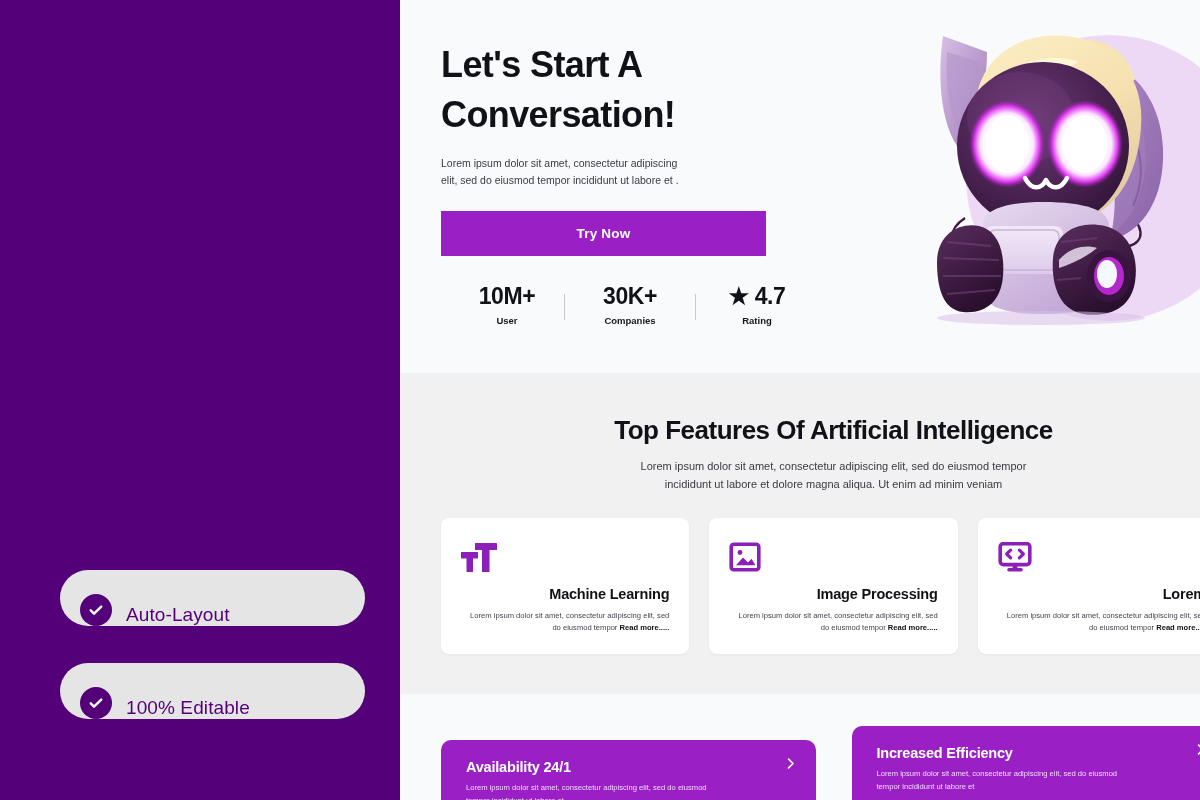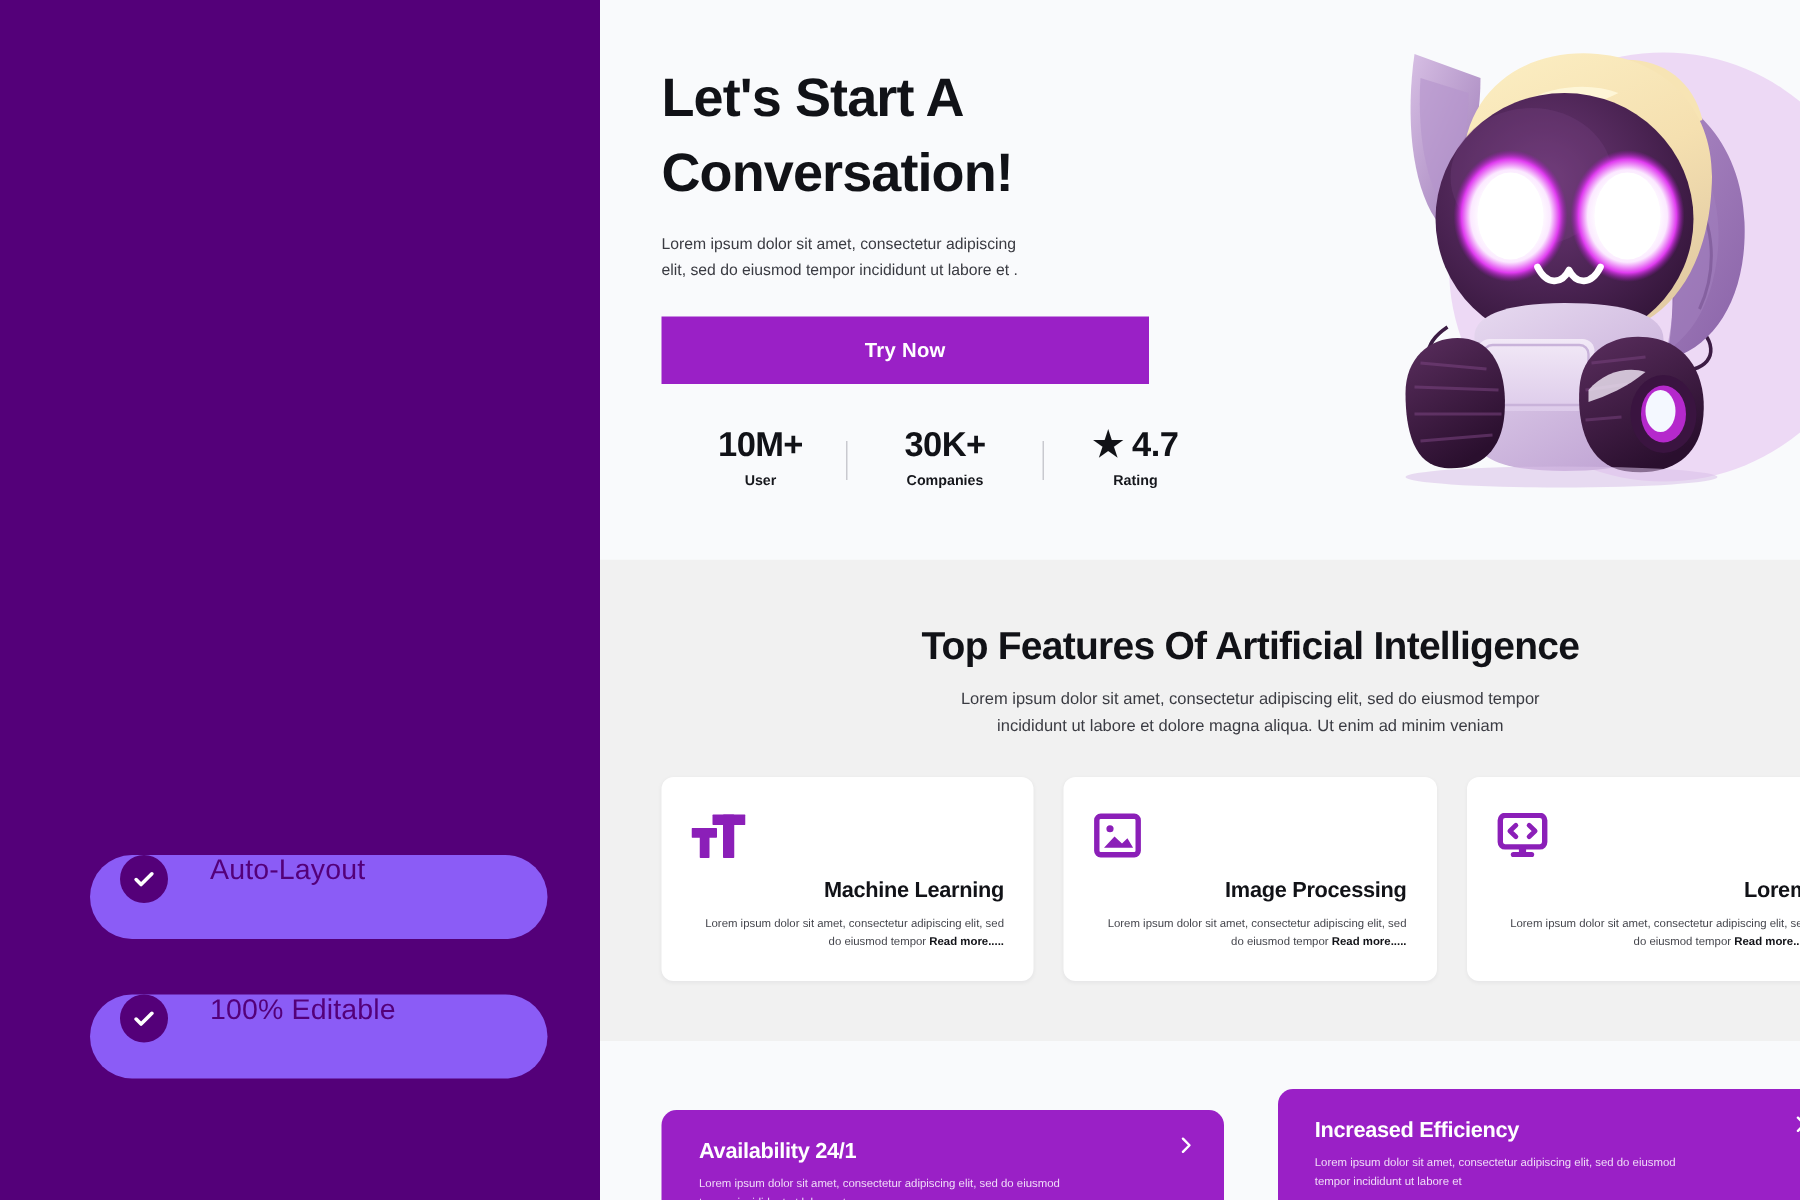--- a/index.html
+++ b/index.html
@@ -10,22 +10,22 @@
     -webkit-font-smoothing:antialiased;
   }
   .stage { position:relative; width:1200px; height:800px; }
 
   
   .promo-rail {
     position:absolute; left:0; top:0; width:400px; height:800px;
   }
   .promo-badge {
     position:absolute; left:60px; width:305px; height:56px;
-    background:#8b5cf6; border-radius:28px;
-    display:flex; align-items:flex-start; gap:28px; padding-left:20px;
+    background:#e5e5e5; border-radius:28px;
+    display:flex; align-items:flex-end; gap:14px; padding-left:20px;
   }
   .promo-badge.b1 { top:570px; }
   .promo-badge.b2 { top:663px; }
   .check-circle {
     width:32px; height:32px; border-radius:50%;
     background:#540079; display:flex; align-items:center; justify-content:center;
     flex:0 0 auto;
   }
   .check-circle svg { display:block; }
   .promo-label {

